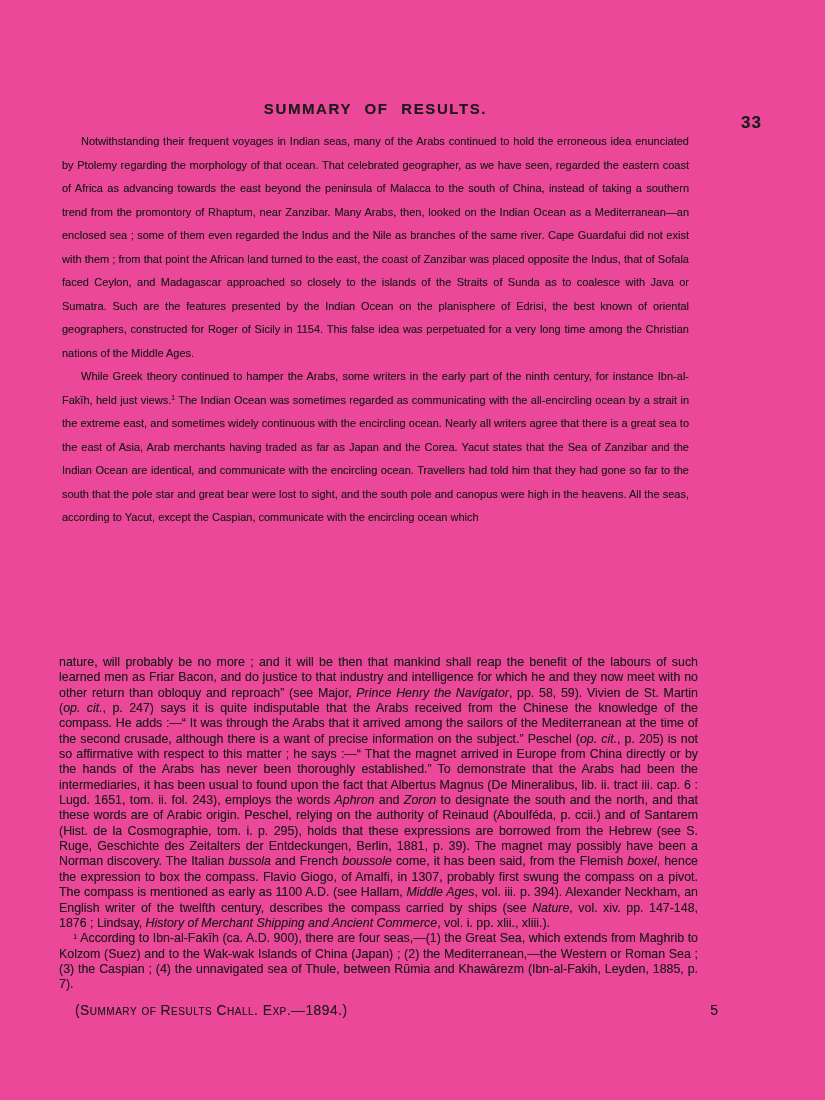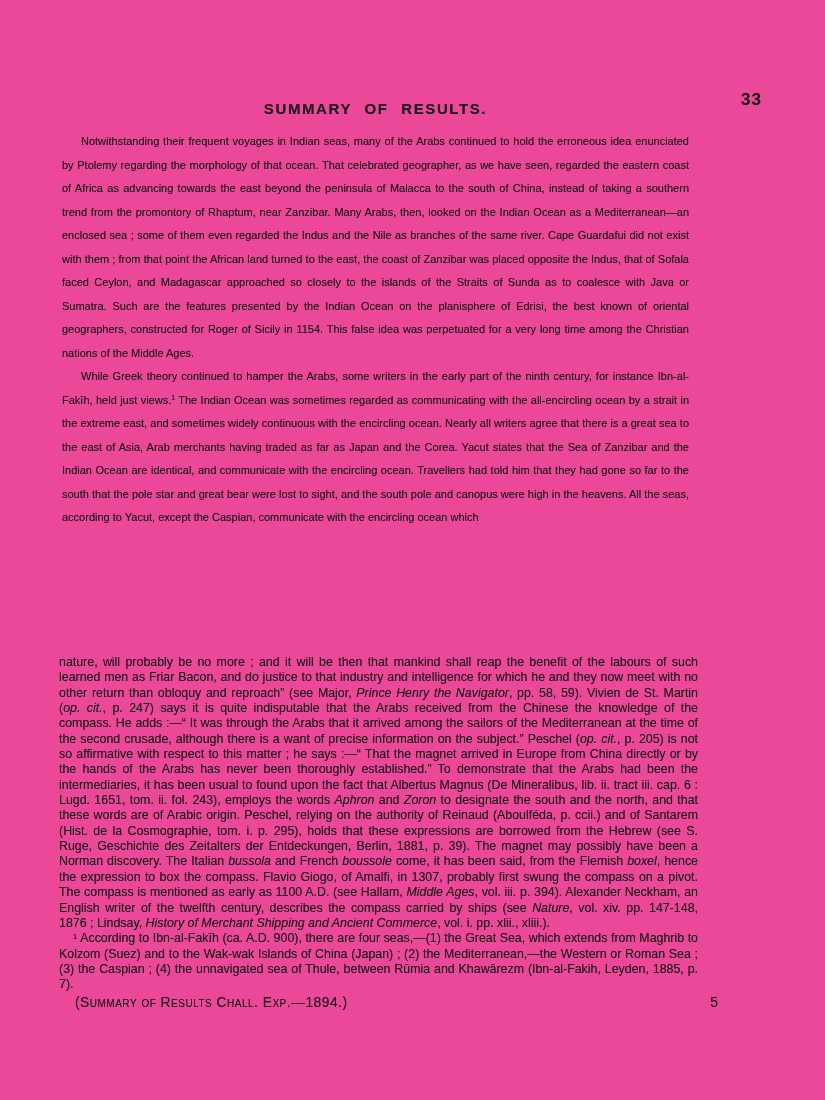--- a/index.html
+++ b/index.html
@@ -18,21 +18,21 @@
     top: 100px; left: 62px; width: 627px;
     text-align: center;
     font-size: 15px;
     font-weight: 700;
     letter-spacing: 1.6px;
     word-spacing: 7px;
     white-space: nowrap;
   }
   .page-number {
     position: absolute;
-    top: 90px; left: 741px;
+    top: 113px; left: 741px;
     font-size: 17px;
     font-weight: 700;
     letter-spacing: 1px;
     text-align: right;
   }
   .margin-note {
     position: absolute;
     top: 131px; left: 691px; width: 102px;
     font-variant: small-caps;
     font-size: 11px;
@@ -65,21 +65,21 @@
     top: -0.45em;
     line-height: 0;
   }
   .footer-row {
     display: flex;
     justify-content: space-between;
     align-items: baseline;
     width: 659px;
     padding-left: 16px;
     box-sizing: border-box;
-    margin-top: 2px;
+    margin-top: 10px;
   }
   .signature {
     font-variant: small-caps;
     font-size: 13.8px;
     letter-spacing: 0.5px;
     white-space: nowrap;
   }
   .sheet-number { font-size: 14px; }
 </style>
 </head>

